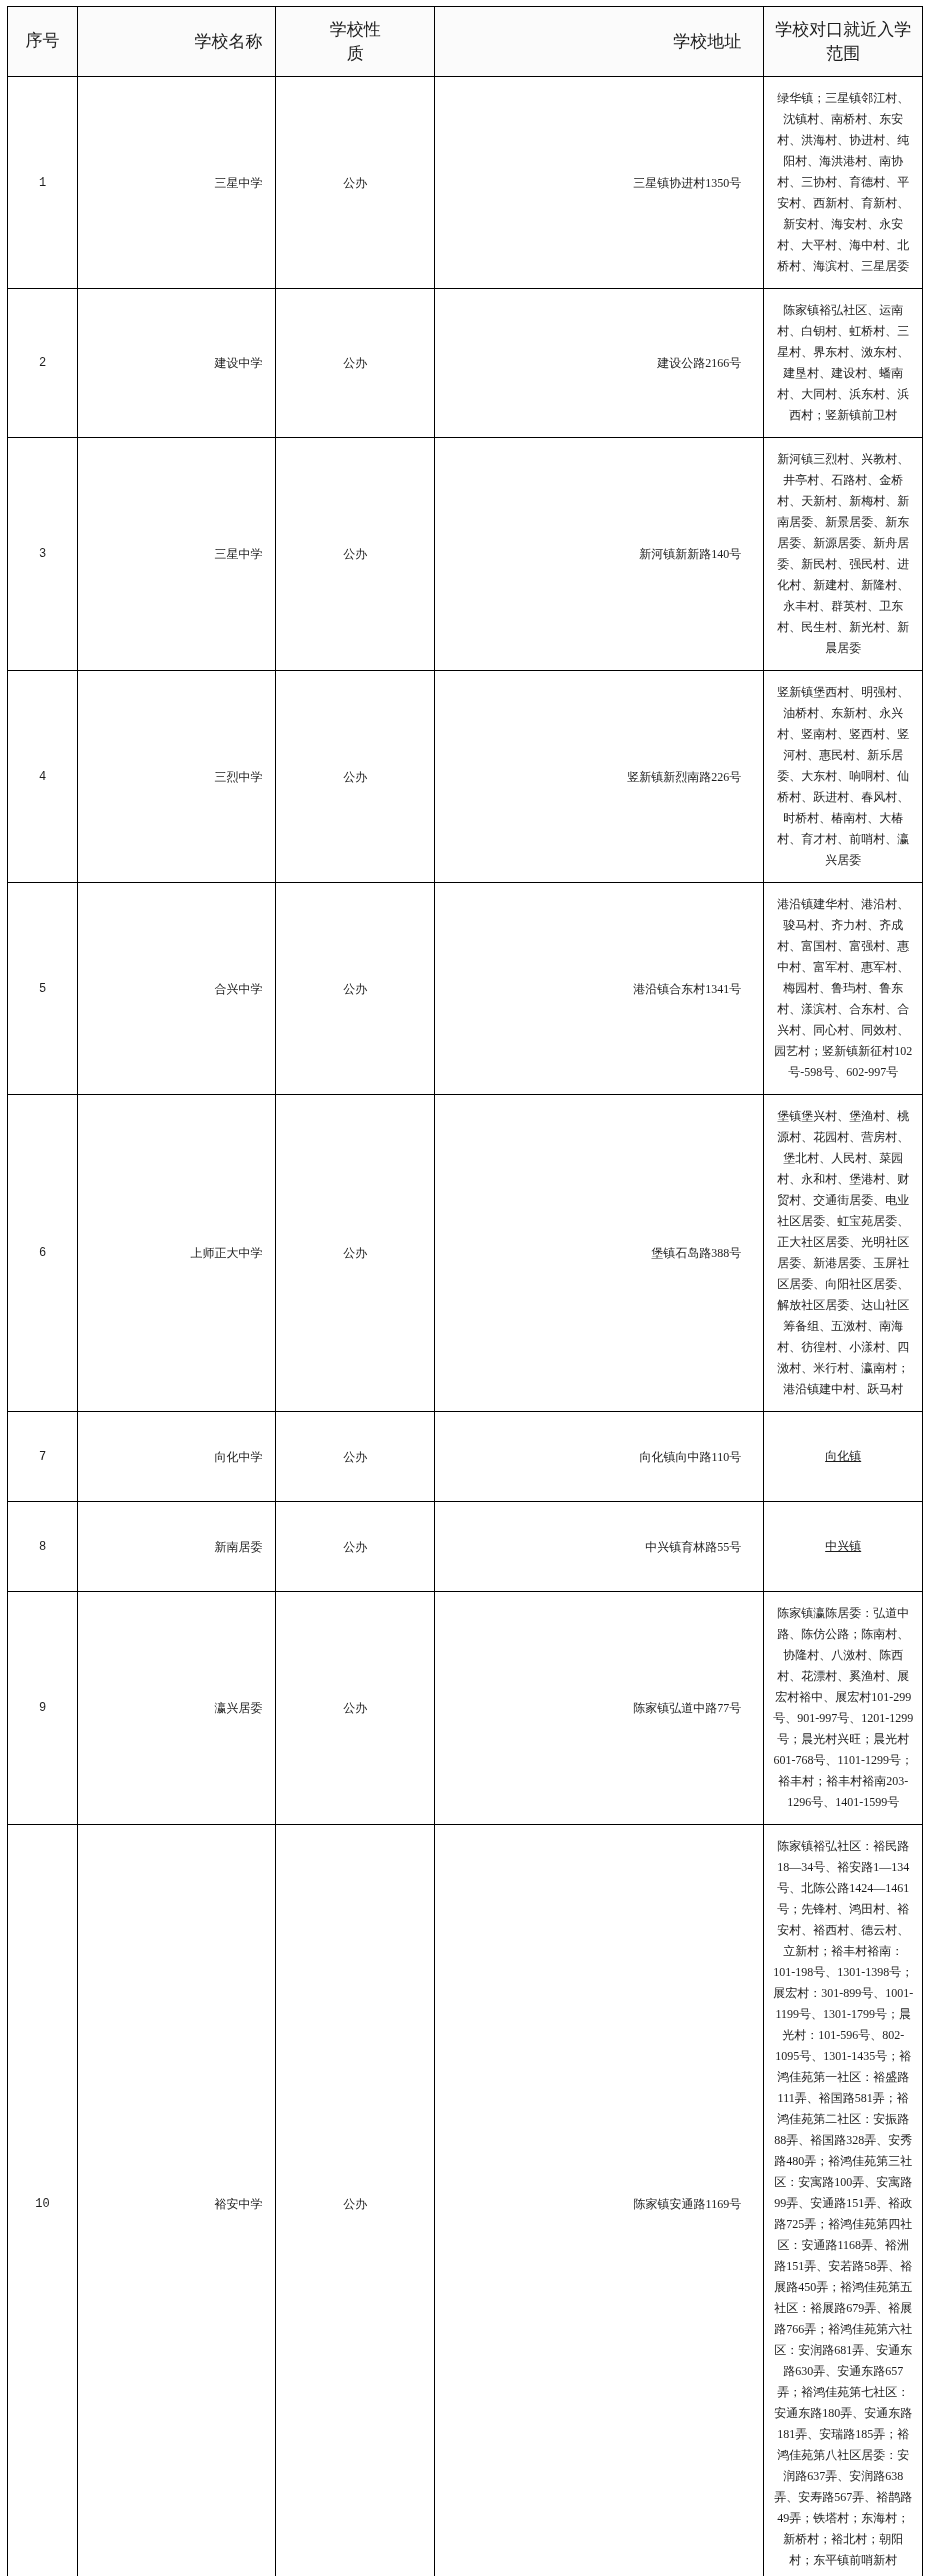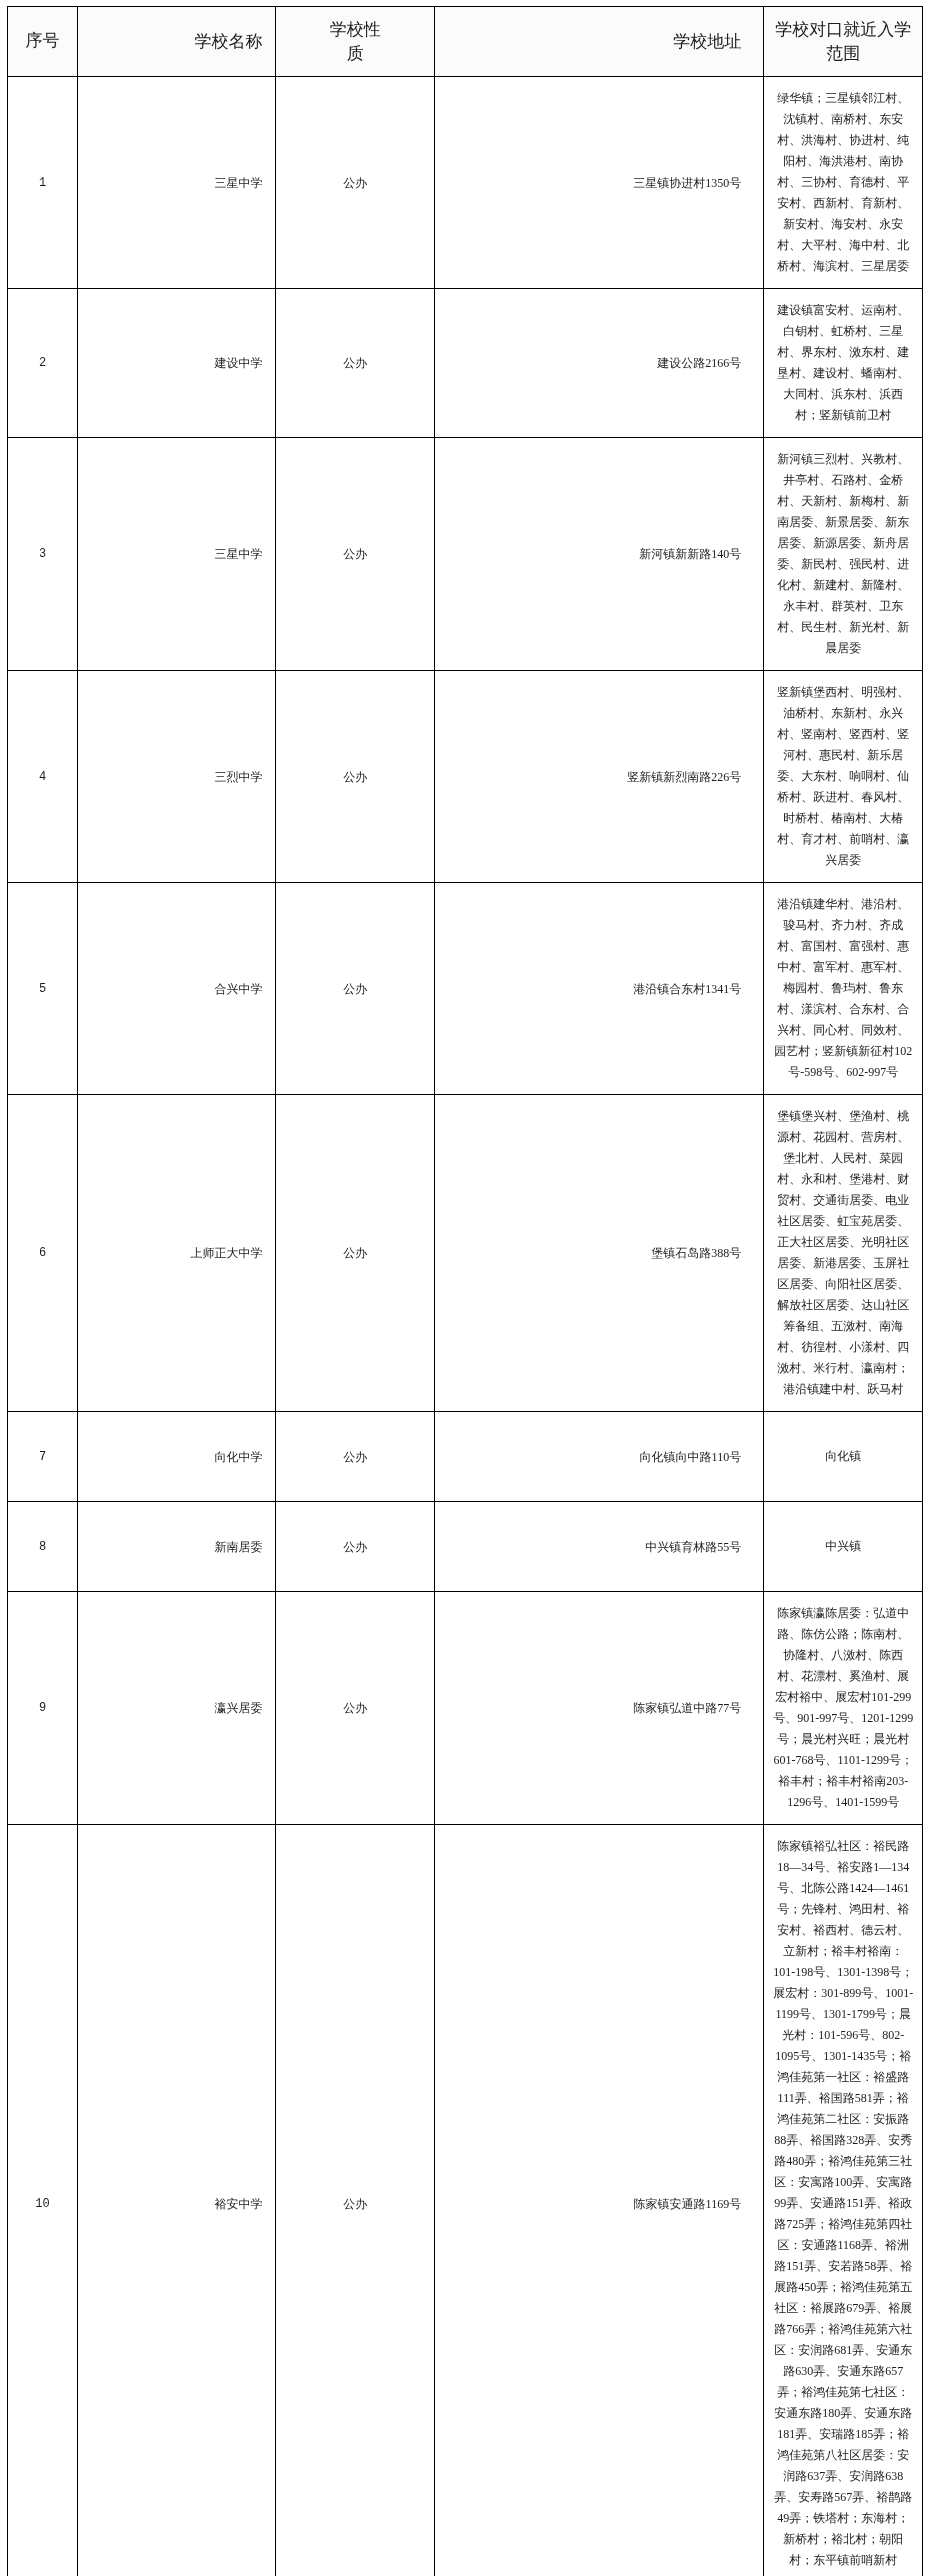--- a/index.html
+++ b/index.html
@@ -8,21 +8,21 @@
   table{border-collapse:collapse;width:916px;table-layout:fixed;background:#fff;}
   table,th,td{border:1.3px solid #000;}
   th{font-weight:normal;font-size:17px;padding:4.5px 1.8px;height:45px;text-align:center;vertical-align:middle;background:#fbfbfb;}
   td{font-size:12px;vertical-align:middle;}
   .col-no{width:65px;text-align:center;padding:3.6px 1.8px;font-family:Liberation Mono, monospace;}
   .col-name{width:172px;text-align:right;padding:5.4px 12.7px;line-height:22.6px;}
   .col-nature{width:118px;text-align:center;padding:5.4px 20px;line-height:22.6px;}
   .col-address{width:284px;text-align:right;padding:5.4px 22px;line-height:22.6px;}
   .col-range{text-align:center;padding:11px 8.1px;line-height:21px;}
   .col-range.center{text-align:center;}
-  .col-range.tall{padding-top:34px;padding-bottom:34px;}
+  .col-range.tall{padding-top:34px;padding-bottom:34px;text-decoration:underline;}
   th.th-nature span{display:inline-block;max-width:3.05em;line-height:23.5px;}
   th span{line-height:23.5px;}
 </style>
 </head>
 <body>
 
 <div class="page">
   <table>
     <thead>
       <tr>
@@ -39,21 +39,21 @@
           <td class="col-name">三星中学</td>
           <td class="col-nature">公办</td>
           <td class="col-address">三星镇协进村1350号</td>
           <td class="col-range">绿华镇；三星镇邻江村、沈镇村、南桥村、东安村、洪海村、协进村、纯阳村、海洪港村、南协村、三协村、育德村、平安村、西新村、育新村、新安村、海安村、永安村、大平村、海中村、北桥村、海滨村、三星居委</td>
         </tr>
         <tr>
           <td rowspan="1" class="col-no">2</td>
           <td class="col-name">建设中学</td>
           <td class="col-nature">公办</td>
           <td class="col-address">建设公路2166号</td>
-          <td class="col-range">建设镇富安村、运南村、白钥村、虹桥村、三星村、界东村、滧东村、建垦村、建设村、蟠南村、大同村、浜东村、浜西村；竖新镇前卫村</td>
+          <td class="col-range">陈家镇裕弘社区、运南村、白钥村、虹桥村、三星村、界东村、滧东村、建垦村、建设村、蟠南村、大同村、浜东村、浜西村；竖新镇前卫村</td>
         </tr>
         <tr>
           <td rowspan="1" class="col-no">3</td>
           <td class="col-name">三星中学</td>
           <td class="col-nature">公办</td>
           <td class="col-address">新河镇新新路140号</td>
           <td class="col-range">新河镇三烈村、兴教村、井亭村、石路村、金桥村、天新村、新梅村、新南居委、新景居委、新东居委、新源居委、新舟居委、新民村、强民村、进化村、新建村、新隆村、永丰村、群英村、卫东村、民生村、新光村、新晨居委</td>
         </tr>
         <tr>
           <td rowspan="1" class="col-no">4</td>

